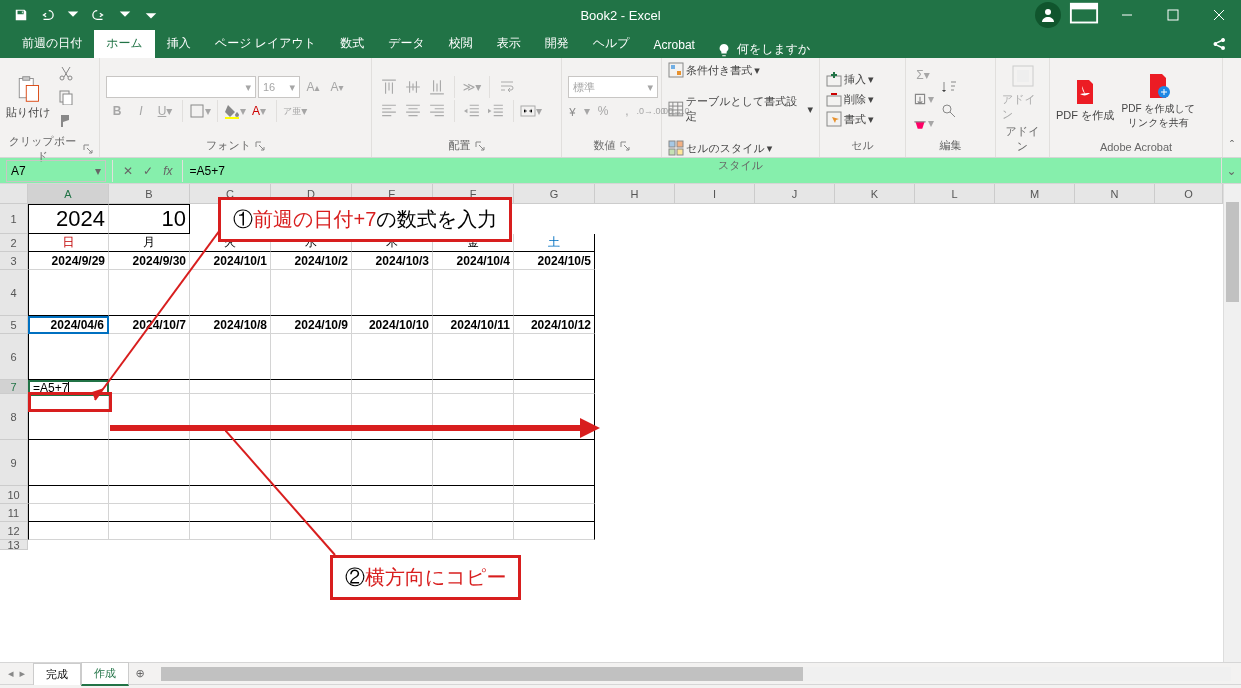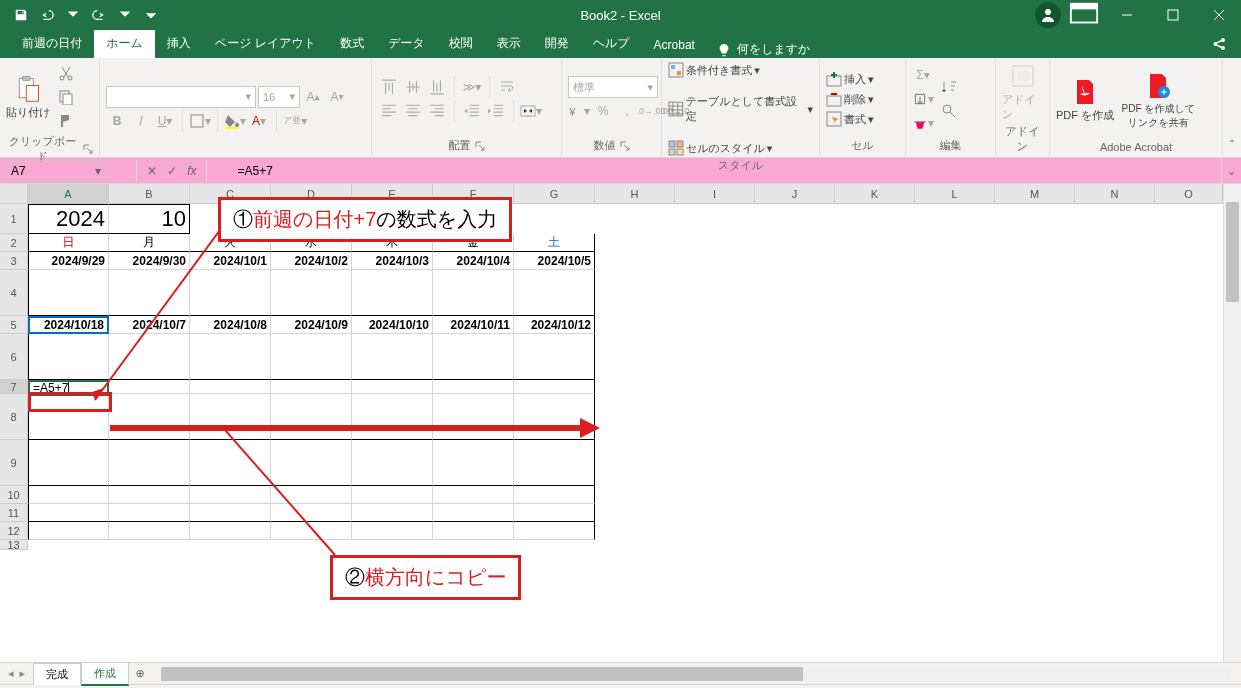--- a/index.html
+++ b/index.html
@@ -36,21 +36,21 @@
 .rbtn.big { flex-direction: column; height: auto; min-width: 40px; font-size:11px; color:#444; gap:2px;}
 .rbtn svg { width: 16px; height: 16px; }
 .rbtn.big svg { width: 28px; height: 28px; }
 .col { display: flex; flex-direction: column; gap: 2px; }
 .row { display: flex; gap: 2px; align-items: center; }
 .combo { border: 1px solid #c8c6c4; background: #fff; height: 22px; display: flex; align-items: center; padding: 0 4px; font-size: 11px; color:#a6a6a6;}
 .combo .dd { margin-left: auto; }
 .sep { width: 1px; background: #e1dfdd; margin: 0 4px; align-self: stretch; }
 
 
-.fbar { height: 26px; border-bottom: 1px solid #d6d6d6; display: flex; align-items: center; background:#f9a8d4;gap:24px;}
+.fbar { height: 26px; border-bottom: 1px solid #d6d6d6; display: flex; align-items: center; background:#86efac;}
 .namebox { width: 100px; height: 22px; border: 1px solid #c8c6c4; margin: 0 6px; padding: 0 4px; display:flex; align-items:center; font-size:12px;}
 .namebox .dd { margin-left:auto; color:#666;}
 .fctrl { display: flex; gap: 10px; padding: 0 10px; color: #666; border-left:1px solid #e1dfdd; border-right:1px solid #e1dfdd; height:22px; align-items:center;}
 .finput { flex: 1; padding: 0 6px; font-size: 12px; height:22px; display:flex; align-items:center; }
 .fbar .expand { width: 20px; text-align: center; color:#666; border-left:1px solid #e1dfdd; height:100%; display:flex; align-items:center; justify-content:center;}
 
 
 .gridwrap { position: relative; height: 478px; overflow: hidden; background:#fff;}
 .tri { position:absolute; left:0; top:0; width:28px; height:20px; border-right:1px solid #ccc; border-bottom:1px solid #ccc; background:#e6e6e6;}
 .colhdrs { position: absolute; left: 28px; top: 0; right: 18px; height: 20px; display: flex; background: #e6e6e6; border-bottom: 1px solid #ccc; }
@@ -260,20 +260,28 @@
         <div class="rbtn"><svg viewBox="0 0 16 16">
                 <path fill="#888" d="M4 2l7 7-5 5-5-5zM13 9s2 2 2 3a2 2 0 01-4 0c0-1 2-3 2-3z"></path>
                 <rect x="1" y="14" width="14" height="2" fill="#ffff00"></rect>
               </svg>▾</div>
         <div class="rbtn"><span style="color:#c00">A</span>▾</div>
         <span class="sep"></span>
         <div class="rbtn"><span style="font-size:9px">ア亜</span>▾</div>
       </div>
     </div>
       </div>
+    <div class="label">
+        <span>フォント</span>
+        <span class="launcher">
+          <svg viewBox="0 0 10 10">
+            <path stroke="#888" fill="none" d="M1 1h5M1 1v5M4 4l5 5M9 6v3H6"></path>
+          </svg>
+        </span>
+      </div>
   </div>
 
   <div class="rgroup" style="width:190px">
     <div class="body">
         <div class="col" style="width:100%">
       <div class="row">
         <div class="rbtn">
               <svg viewBox="0 0 14 14">
                 <path stroke="#aaa" d="M1 1h12M4 3v10M7 3v7M10 3v10"></path>
               </svg>
@@ -579,21 +587,21 @@
       <div class="gc thick-b" style="width:81px;border-left:1.5px solid #000"></div>
       <div class="gc thick-b" style="width:81px"></div>
       <div class="gc thick-b" style="width:81px"></div>
       <div class="gc thick-b" style="width:81px"></div>
       <div class="gc thick-b" style="width:81px"></div>
       <div class="gc thick-b" style="width:81px"></div>
       <div class="gc thick-b thick-r" style="width:81px"></div>
     </div>
 
     <div class="gr" style="top:112px;height:18px">
-      <div class="gc" style="width:81px;border:2px solid #0070c0;font-weight:bold;background:#fff">2024/10/18</div>
+      <div class="gc" style="width:81px;border:2px solid #0070c0;font-weight:bold;background:#fff">2024/04/6</div>
       <div class="gc" style="width:81px;font-weight:bold">2024/10/7</div>
       <div class="gc" style="width:81px;font-weight:bold">2024/10/8</div>
       <div class="gc" style="width:81px;font-weight:bold">2024/10/9</div>
       <div class="gc" style="width:81px;font-weight:bold">2024/10/10</div>
       <div class="gc" style="width:81px;font-weight:bold">2024/10/11</div>
       <div class="gc thick-r" style="width:81px;font-weight:bold">2024/10/12</div>
     </div>
 
     <div class="gr" style="top:130px;height:46px">
       <div class="gc thick-b" style="width:81px;border-left:1.5px solid #000"></div>

